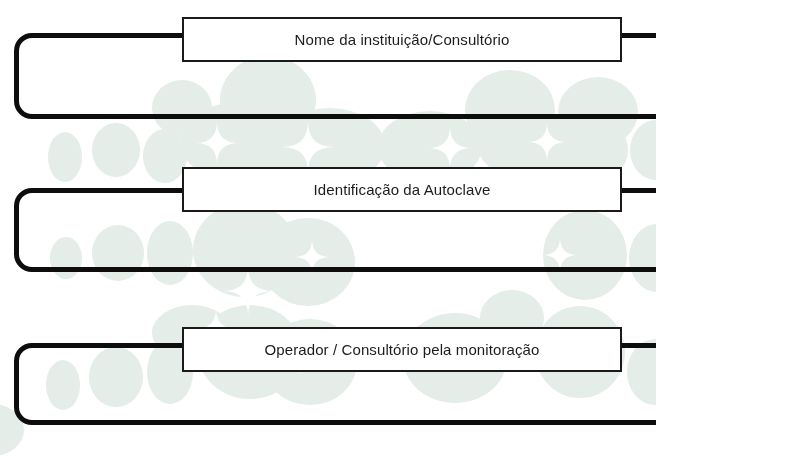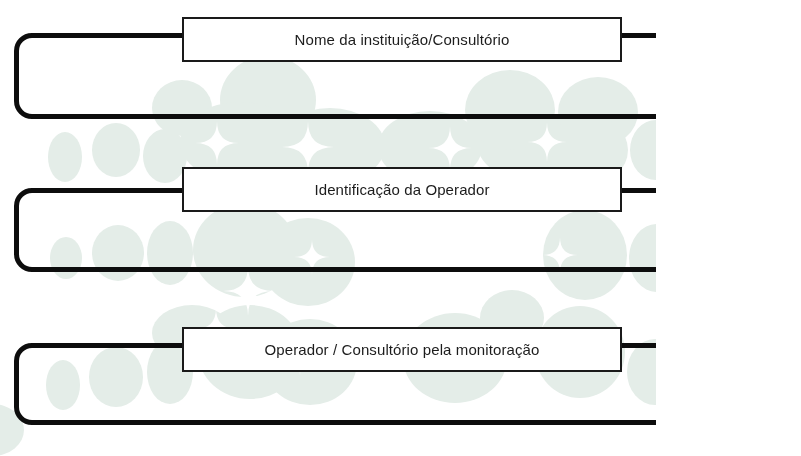--- a/index.html
+++ b/index.html
@@ -102,21 +102,21 @@
       <path d="M 0 -18 Q 0 0 18 0 Q 0 0 0 18 Q 0 0 -18 0 Q 0 0 0 -18 Z" fill="#ffffff" transform="translate(558 350)"></path>
     </svg>
 
   <div class="bigbox b1"></div>
   <div class="labelbox l1">
     <span>Nome da instituição/Consultório</span>
   </div>
 
   <div class="bigbox b2"></div>
   <div class="labelbox l2">
-    <span>Identificação da Operador</span>
+    <span>Identificação da Autoclave</span>
   </div>
 
   <div class="bigbox b3"></div>
   <div class="labelbox l3">
     <span>Operador / Consultório pela monitoração</span>
   </div>
 
 </div>
 
 </body></html>

